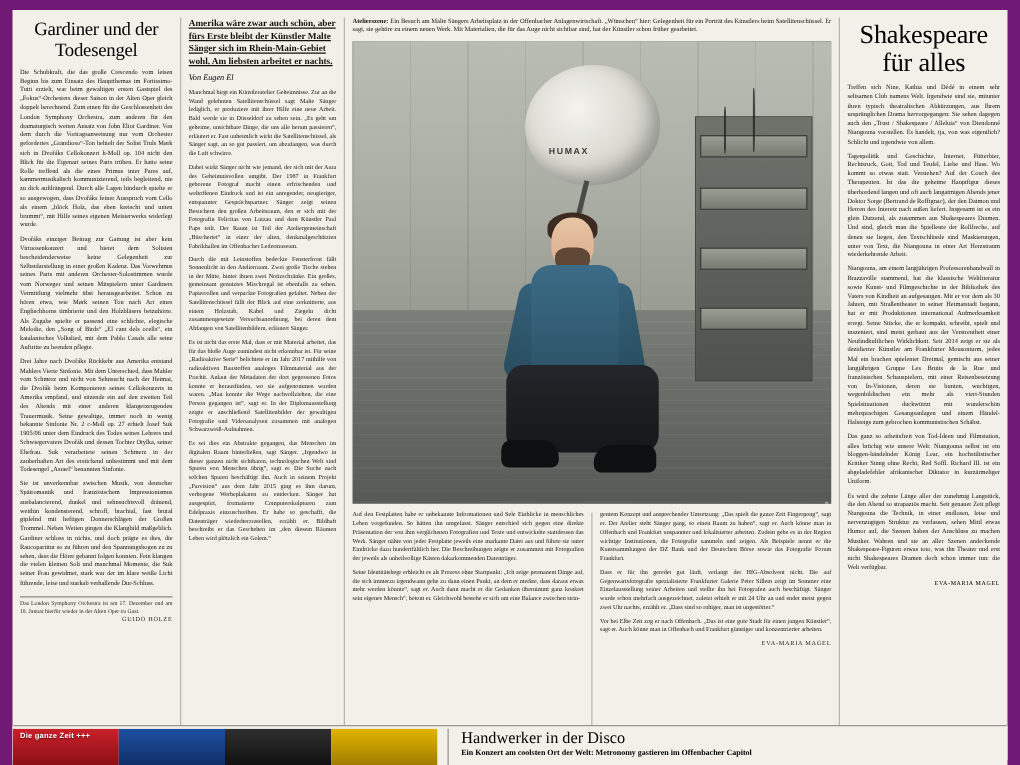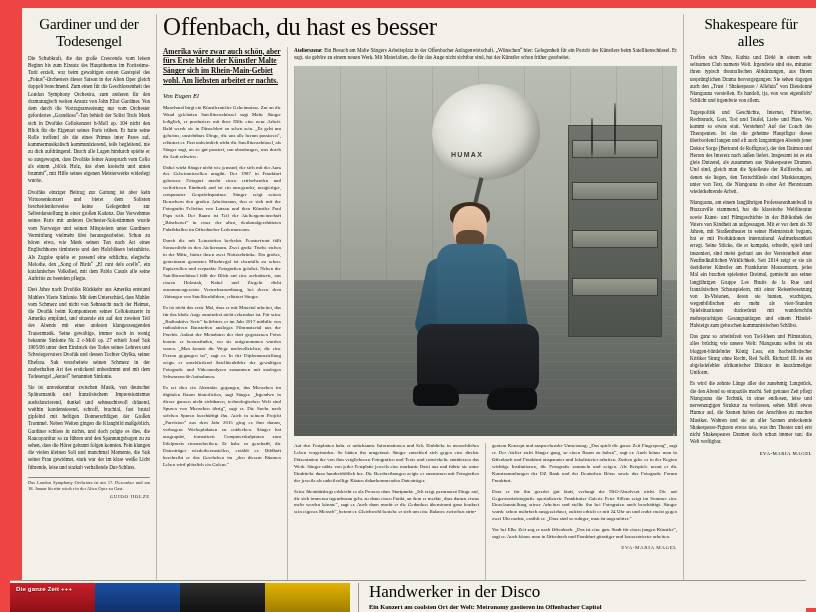--- a/index.html
+++ b/index.html
@@ -10,23 +10,23 @@
     width: 816px;
     height: 612px;
     background: #e8e5de;
     font-family: "Liberation Serif", serif;
     overflow: hidden;
   }
   .page {
     position: relative;
     width: 816px;
     height: 612px;
-    background: #ef4444;
+    background: #701a75;
     box-sizing: border-box;
-    padding: 8px 10px 0 22px;
+    padding: 8px 10px 0 10px;
   }
   .paper {
     position: relative;
     width: 796px;
     height: 600px;
     background: #f2f0e9;
     box-sizing: border-box;
     display: flex;
     flex-direction: row;
     padding: 6px 6px 0 6px;
@@ -313,21 +313,21 @@
   .bp-col { min-width: 0; }
 
   
   .col-right {
     width: 122px;
     flex: 0 0 122px;
     display: flex;
     flex-direction: column;
   }
   .right-head {
-    font-size: 15px;
+    font-size: 21px;
     line-height: 1.1;
     text-align: center;
     margin: 2px 0 5px 0;
     letter-spacing: -0.2px;
   }
   .right-sub {
     font-size: 9px;
     font-weight: bold;
     text-align: center;
     line-height: 1.2;
@@ -380,21 +380,21 @@
     letter-spacing: .2px;
     text-shadow: 0 1px 1px rgba(0,0,0,.5);
   }
   .bottom-right {
     flex: 1 1 auto;
     padding-left: 10px;
     border-left: 1px solid #9b968c;
     margin-left: 8px;
   }
   .bottom-head {
-    font-size: 17px;
+    font-size: 13px;
     line-height: 1.05;
     margin: 0 0 2px 0;
   }
   .bottom-dek {
     font-size: 6.4px;
     font-weight: bold;
     line-height: 1.2;
   }
 </style>
 </head>
@@ -409,21 +409,20 @@
       <p class="body-text">Dvořáks einziger Beitrag zur Gattung ist aber kein Virtuosenkonzert und bietet dem Solisten bescheidenderweise keine Gelegenheit zur Selbstdarstellung in einer großen Kadenz. Das Vorwehmus seines Parts mit anderen Orchester-Solostimmen wurde vom Norweger und seinen Mitspielern unter Gardiners Vermittlung vielmehr übst herausgearbeitet. Schon zu hören etwa, wie Mørk seinen Ton nach Art eines Englischhorns timbrierte und den Holzbläsers beizuhörte. Als Zugabe spielte er passend eine schlichte, elegische Melodie, den „Song of Birds“ „El cant dels ocells“, ein katalanisches Volkslied, mit dem Pablo Casals alle seine Auftritte zu beenden pflegte.</p>
       <p class="body-text">Drei Jahre nach Dvořáks Rückkehr aus Amerika entstand Mahlers Vierte Sinfonie. Mit dem Unterschied, dass Mahler vom Schmerz und nicht von Sehnsucht nach der Heimat, die Dvořák beim Komponieren seines Cellokonzerts in Amerika empfand, und sitzende ein auf den zweiten Teil des Abends mit einer anderen klangerzeugenden Trauermusik. Seine gewaltige, immer noch in wenig bekannte Sinfonie Nr. 2 c-Moll op. 27 erhielt Josef Suk 1905/06 unter dem Eindruck des Todes seines Lehrers und Schwiegervaters Dvořák und dessen Tochter Otylka, seiner Ehefrau. Suk verarbeitete seinen Schmerz in der zauberhaften Art des erstickend unbestimmt und mit dem Todesengel „Asrael“ benannten Sinfonie.</p>
       <p class="body-text">Sie ist unverkennbar zwischen Musik, von deutscher Spätromantik und französischem Impressionismus ausbalancierend, dunkel und sehnsuchtsvoll dräuend, weithin kondensierend, schroff, brachial, fast brutal gipfelnd mit heftigen Donnerschlägen der Großen Trommel. Neben Weiten gingen die Klangbild maßgeblich. Gardiner schloss in nichts, und doch prägte es dies, die Raucopartitur so zu führen und den Spannungsbogen zu zu sehen, dass die Hörer gebannt folgen konnten. Fein klangen die vielen kleinen Soli und manchmal Momente, die Suk seiner Frau gewidmet, stark war der im klare weiße Licht führende, leise und starkab verhallende Dur-Schluss.</p>
       <div class="byline-left">Das London Symphony Orchestra ist am 17. Dezember und am 18. Januar hierfür wieder in der Alten Oper zu Gast.</div>
       <div class="author-caps">GUIDO HOLZE</div>
     </div>
 
     <div class="vrule"></div>
 
     <div class="col-center">
-      <h1 class="headline">Offenbach, du hast es besser</h1>
 
       <div class="center-cols">
 
         <div class="cc-col cc1">
           <div class="standfirst">Amerika wäre zwar auch schön, aber fürs Erste bleibt der Künstler Malte Sänger sich im Rhein-Main-Gebiet wohl. Am liebsten arbeitet er nachts.</div>
           <div class="byline">Von Eugen El</div>
           <p class="body-text small">Manchmal birgt ein Künstleratelier Geheimnisse. Zur an die Wand gelehnten Satellitenschüssel sagt Malte Sänger lediglich, er produziere mit ihrer Hilfe eine neue Arbeit. Bald werde sie in Düsseldorf zu sehen sein. „Es geht um geheime, unsichtbare Dinge, die uns alle herum passieren“, erläutert er. Fast unheimlich wirkt die Satellitenschüssel, als Sänger sagt, an so gut passiert, um abzufangen, was durch die Luft schwirre.</p>
           <p class="body-text small">Dabei wirkt Sänger nicht wie jemand, der sich mit der Aura des Geheimnisvollen umgibt. Der 1987 in Frankfurt geborene Fotograf macht einen erfrischenden und weltoffenen Eindruck und ist ein anregender, neugieriger, entspannter Gesprächspartner. Sänger zeigt seinen Besuchern den großen Arbeitsraum, den er sich mit der Fotografin Felicitas von Lutzau und dem Künstler Paul Paps teilt. Der Raum ist Teil der Ateliergemeinschaft „Büschertet“ in einer der alten, denkmalgeschützten Fabrikhallen im Offenbacher Ledermuseum.</p>
           <p class="body-text small">Durch die mit Leinstoffen bedeckte Fensterfront fällt Sonnenlicht in den Atelierraum. Zwei große Tische stehen in der Mitte, hinter ihnen zwei Notizschränke. Ein großes, gemeinsam genutztes Mischregal ist ebenfalls zu sehen. Papierrollen und verpackte Fotografien gefaltet. Neben der Satellitenschüssel fällt der Blick auf eine zerknitterte, aus einem Holzstab, Kabel und Ziegeln dicht zusammengesetzte Versuchsanordnung, bei deren dem Abfangen von Satellitenbildern, erläutert Sänger.</p>
           <p class="body-text small">Es ist nicht das erste Mal, dass er mit Material arbeitet, das für das bloße Auge zumindest nicht erkennbar ist. Für seine „Radioaktive Serie“ belichtete er im Jahr 2017 mithilfe von radioaktiven Baustoffen analoges Filmmaterial aus der Prachit. Anlaut der Metadaten der dort gegossenen Fotos konnte er herausfinden, wo sie aufgenommen wurden waren. „Man konnte die Wege nachvollziehen, die eine Person gegangen ist“, sagt er. In der Diplomausstellung zeigte er anschließend Satellitenbilder der gewaltigen Fotografie und Videoanalysen zusammen mit analogen Schwarzweiß-Aufnahmen.</p>

